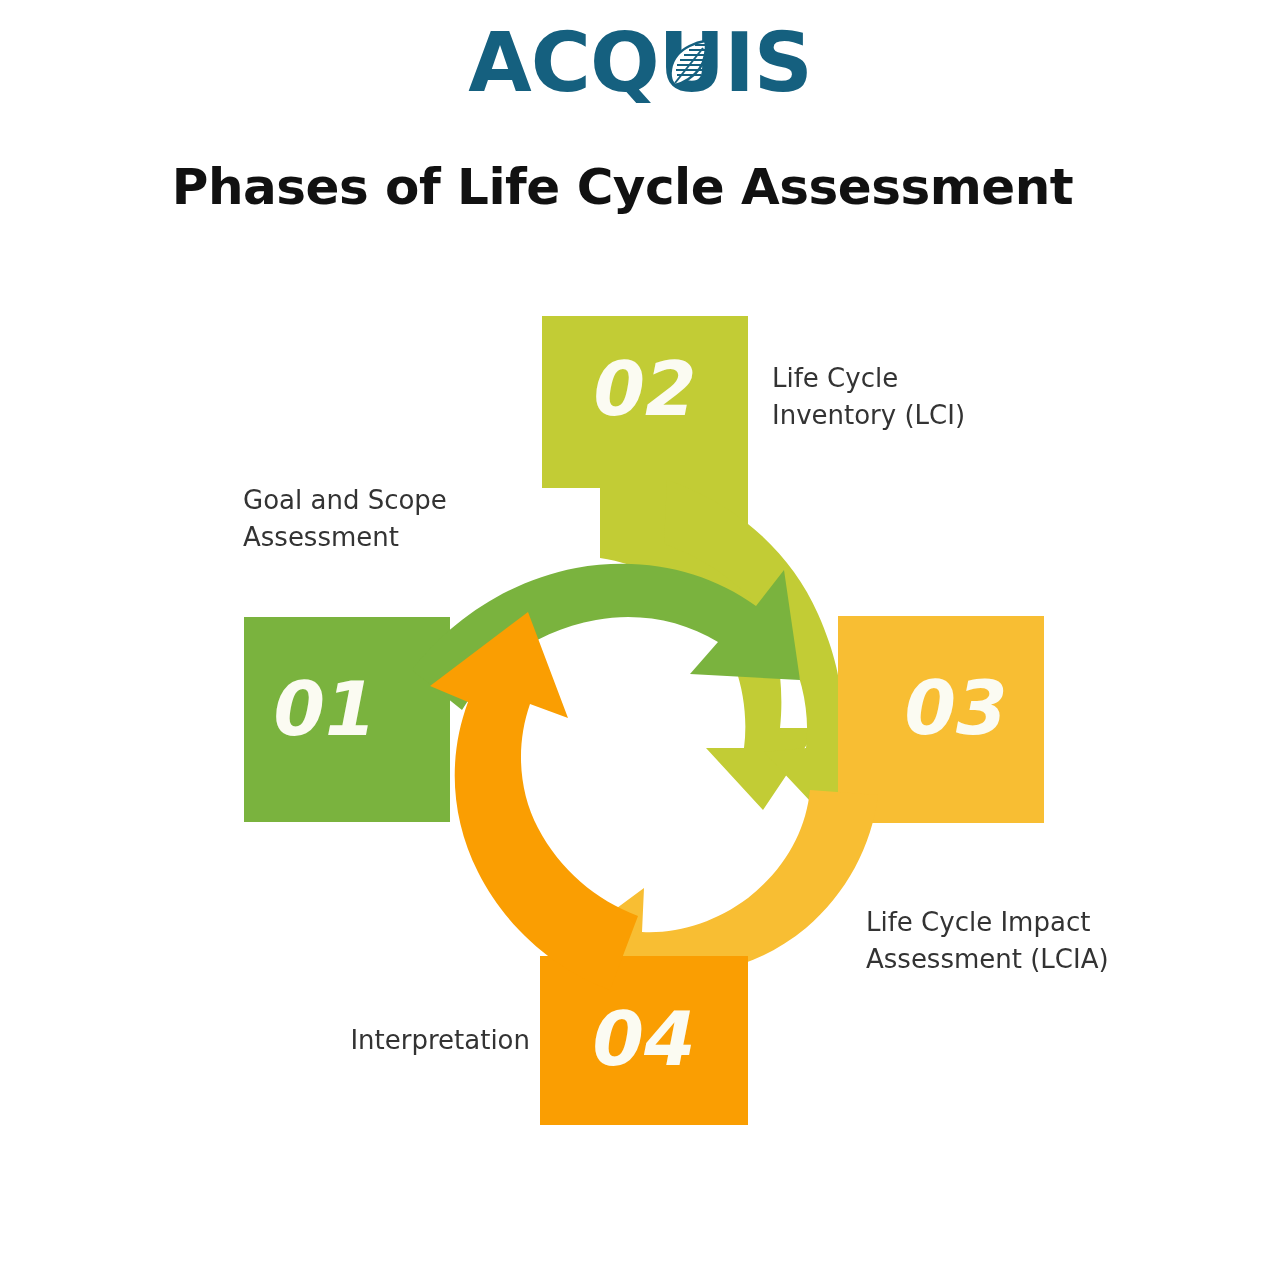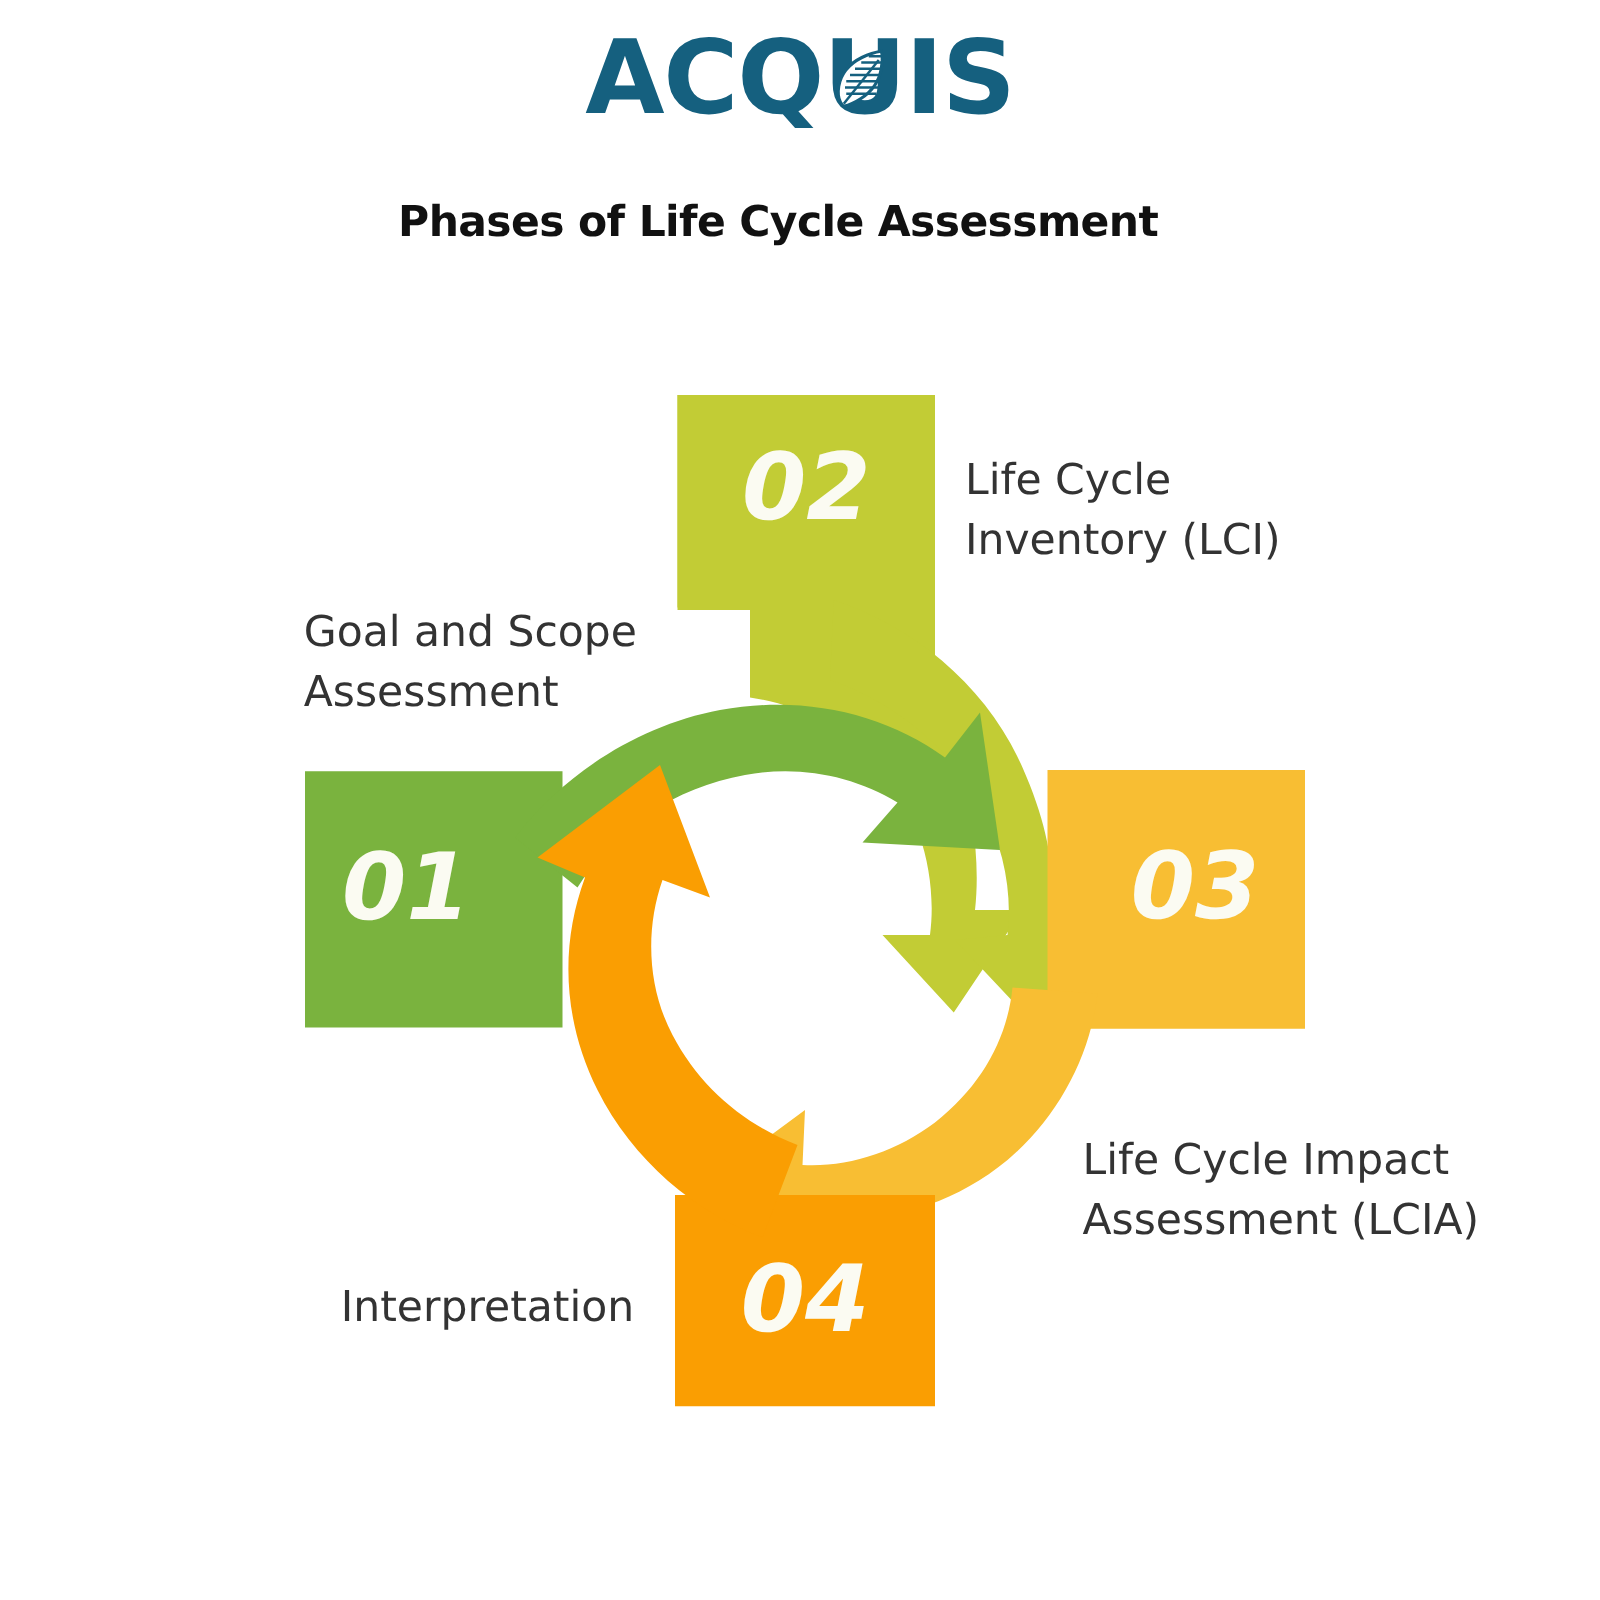--- a/index.html
+++ b/index.html
@@ -43,21 +43,21 @@
   }
 
   .page-title {
     position: absolute;
     top: 158px;
     left: 0;
     width: 1245px;
     text-align: center;
     font-family: "DejaVu Sans", sans-serif;
     font-weight: bold;
-    font-size: 34px;
+    font-size: 50px;
     letter-spacing: -0.5px;
     color: #111111;
   }
 
   
   .diagram {
     position: absolute;
     left: 0;
     top: 250px;
     width: 1208px;
@@ -65,30 +65,30 @@
     font-style: italic;
   }
   .diagram svg {
     display: block;
   }
 
   
   .phase-label {
     position: absolute;
     font-family: "DejaVu Sans", sans-serif;
-    font-size: 34px;
+    font-size: 26px;
     font-weight: normal;
     color: #333333;
     line-height: 1.42;
     white-space: pre-line;
   }
   .label-01 { left: 243px; top: 482px; width: 300px; text-align: left; }
   .label-02 { left: 772px; top: 360px; width: 320px; text-align: left; }
   .label-03 { left: 866px; top: 858px; width: 330px; text-align: left; margin-top: 46px; }
-  .label-04 { left: 250px; top: 1022px; width: 280px; text-align: center; }
+  .label-04 { left: 250px; top: 1022px; width: 280px; text-align: right; }
 </style>
 </head>
 <body>
 
 <div class="brand-wrap">
   <div class="brand">
     <span>ACQUIS</span>
     <svg class="brand-leaf" viewBox="0 0 42 48">
       <path d="M38 2 C38 2 8 6 4 30 C2 42 8 46 8 46 C8 46 34 40 38 16 C40 6 38 2 38 2 Z" fill="#ffffff" stroke="#15607f" stroke-width="2.5"></path>
       <g stroke="#15607f" stroke-width="2" fill="none">

